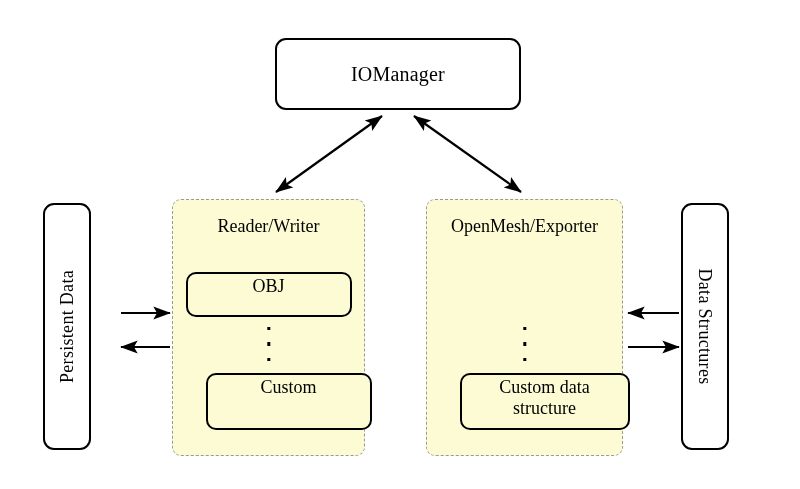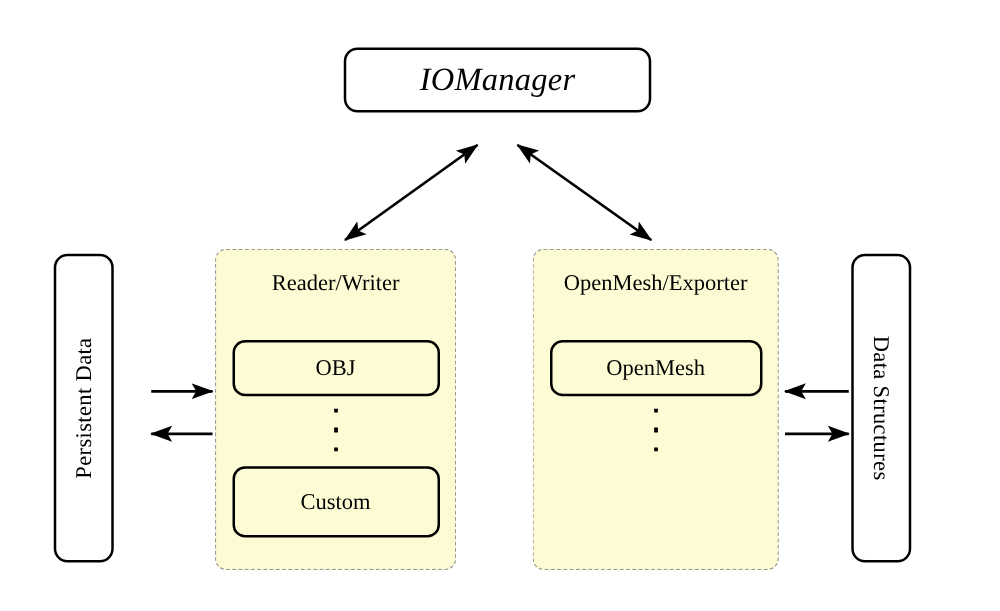--- a/index.html
+++ b/index.html
@@ -32,31 +32,30 @@
     height: 489px;
     pointer-events: none;
   }
 
   
   .manager-node {
     position: absolute;
     left: 275px;
     top: 38px;
     width: 246px;
-    height: 52px;
+    height: 72px;
     box-sizing: border-box;
     background: #ffffff;
     border: 2.2px solid #000000;
     border-radius: 11px;
     display: flex;
     align-items: center;
     justify-content: center;
-    font-size: 26px;
+    font-size: 20px;
     letter-spacing: 0.2px;
-    font-style: italic;
   }
 
   
   .group-panel {
     position: absolute;
     top: 199px;
     height: 257px;
     box-sizing: border-box;
     background: #fcfbd4;
     border: 1.4px dashed #999999;
@@ -85,34 +84,35 @@
   
   .inner-node {
     position: absolute;
     left: 50%;
     transform: translateX(-50%);
     box-sizing: border-box;
     background: #fcfbd4;
     border: 2.4px solid #000000;
     border-radius: 10px;
     display: flex;
-    align-items: center;
+    align-items: flex-start;
     justify-content: center;
     text-align: center;
     font-size: 18px;
     line-height: 1.18;
     padding: 2px 6px;
   }
   .inner-node.single {
     top: 72px;
     height: 45px;
   }
   .inner-node.double {
     top: 173px;
     height: 57px;
+    margin-left: 20px;
   }
   #panel-reader-writer .inner-node { width: 166px; }
   #panel-importer-exporter .inner-node { width: 170px; }
 
   .node-text-line { display: block; }
 
   
   .ellipsis-vertical {
     position: absolute;
     left: 50%;
@@ -209,29 +209,32 @@
     <div class="inner-node double">
       <span>
         <span class="node-text-line">Custom</span>
       </span>
     </div>
   </div>
 
   <div class="group-panel" id="panel-importer-exporter">
     <div class="group-title">OpenMesh/Exporter</div>
 
-    <div class="inner-node single">
-      <span>OpenMesh</span>
-    </div>
 
     <div class="ellipsis-vertical">
       <span></span>
       <span></span>
       <span></span>
     </div>
 
+    <div class="inner-node double">
+      <span>
+        <span class="node-text-line">Custom data</span>
+        <span class="node-text-line">structure</span>
+      </span>
+    </div>
   </div>
 
   <div class="side-box" id="side-box-data-structures">
     <span class="side-label rot-cw">Data Structures</span>
   </div>
 
 </div>
 
 </body></html>

